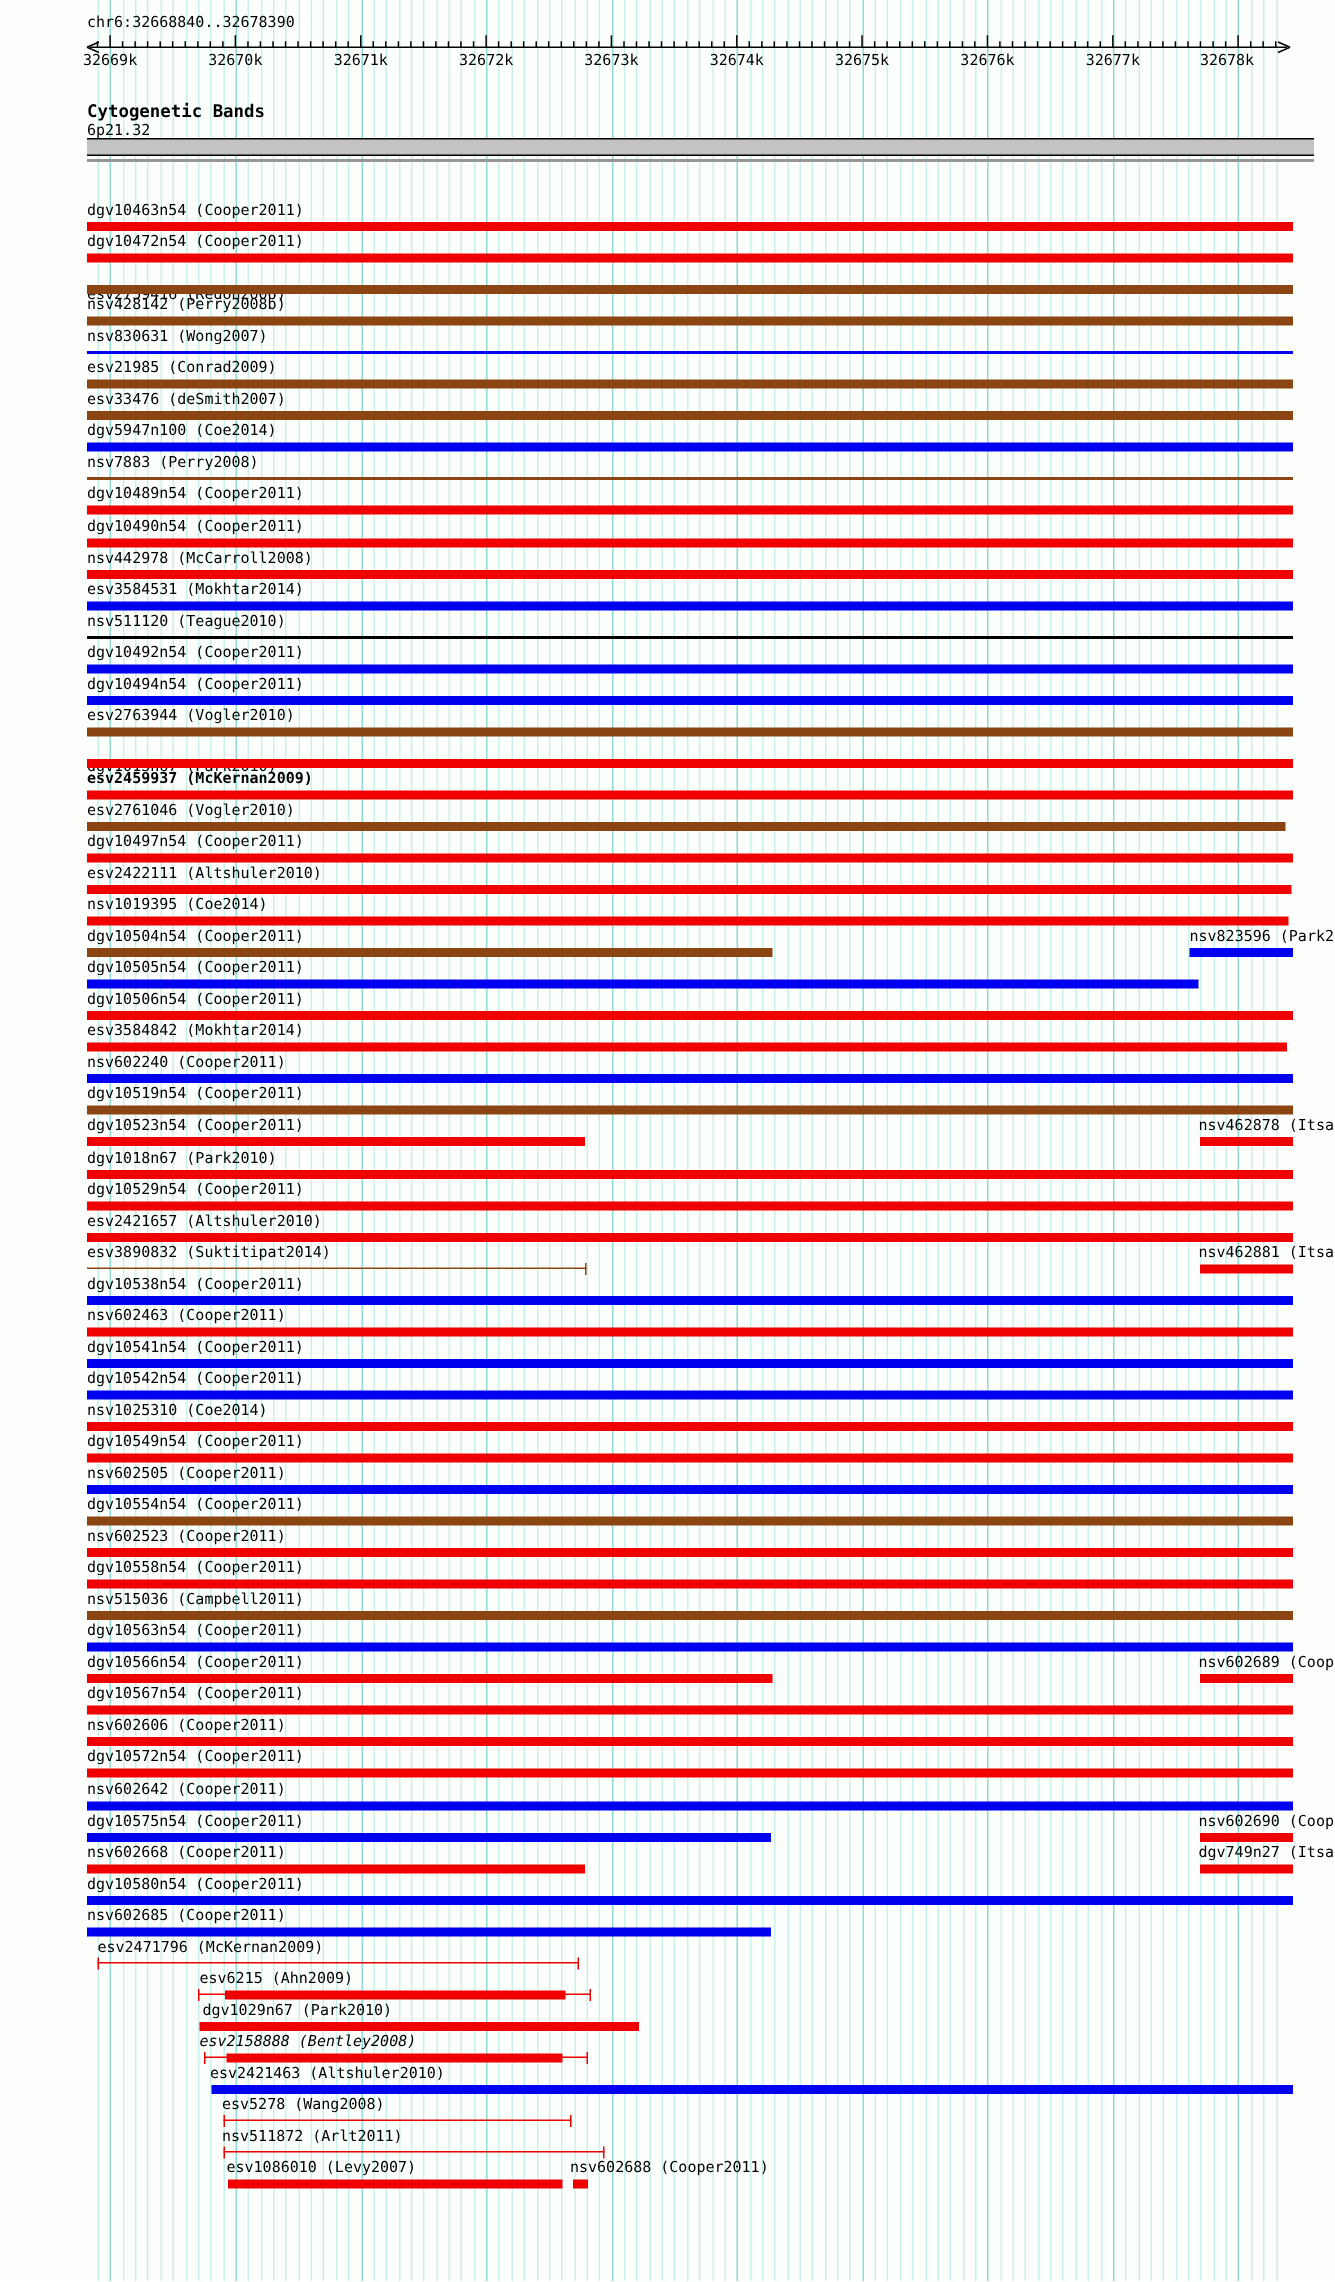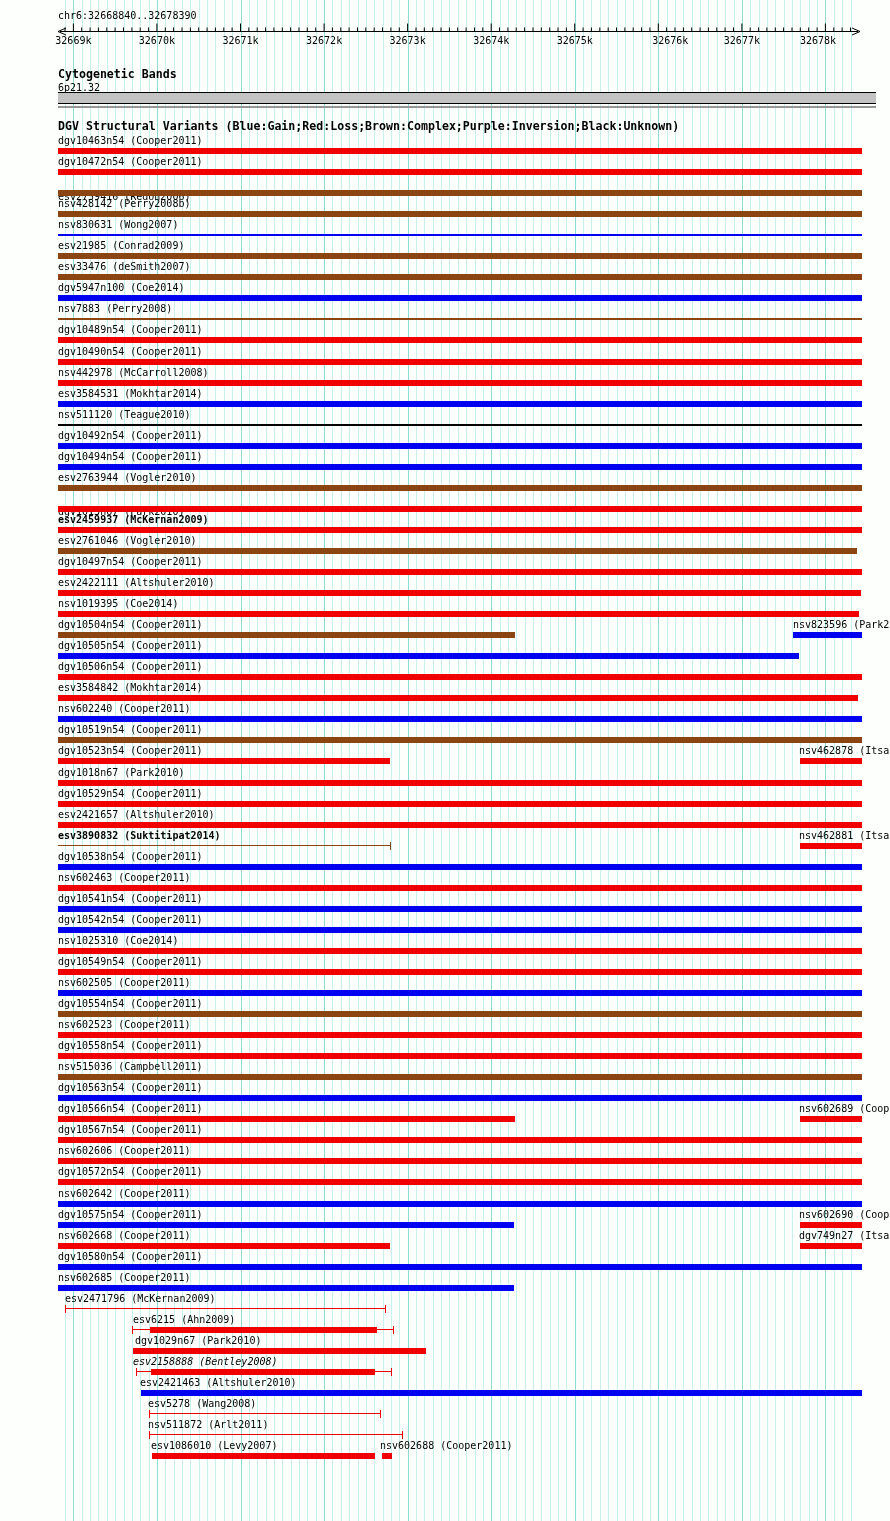--- a/index.html
+++ b/index.html
@@ -224,31 +224,30 @@
       <line x1="850.5" y1="27.5" x2="850.5" y2="31.5" stroke="#000" stroke-width="1"></line>
     </svg>
   <div id="ruler-labels">
       <span class="tick-label" style="left: 73.4px;">32669k</span>
       <span class="tick-label" style="left: 156.9px;">32670k</span>
       <span class="tick-label" style="left: 240.5px;">32671k</span>
       <span class="tick-label" style="left: 324.1px;">32672k</span>
       <span class="tick-label" style="left: 407.6px;">32673k</span>
       <span class="tick-label" style="left: 491.2px;">32674k</span>
       <span class="tick-label" style="left: 574.7px;">32675k</span>
-      <span class="tick-label" style="left: 658.3px; margin-left: 12px;">32676k</span>
+      <span class="tick-label" style="left: 658.3px;">32676k</span>
       <span class="tick-label" style="left: 741.9px;">32677k</span>
       <span class="tick-label" style="left: 818px;">32678k</span>
     </div>
 
   <div class="bold-title" style="left:58px;top:68px;">Cytogenetic Bands</div>
   <div class="txt" style="left:58px;top:82px;text-align:right;">6p21.32</div>
   <div class="band-bar"></div>
   <div class="band-rule"></div>
 
-  <div class="bold-title" style="left:58px;top:120px;">DGV Structural Variants (Blue:Gain;Red:Loss;Brown:Complex;Purple:Inversion;Black:Unknown)</div>
 
   <div id="rows">
       <div class="txt" style="left: 58px; top: 135px;">dgv10463n54 (Cooper2011)</div>
       <div class="bar" style="left: 58px; top: 148px; width: 804px; height: 6px; background: rgb(240, 0, 0);"></div>
       <div class="txt" style="left: 58px; top: 156px;">dgv10472n54 (Cooper2011)</div>
       <div class="bar" style="left: 58px; top: 169px; width: 804px; height: 6px; background: rgb(240, 0, 0);"></div>
       <div class="txt" style="left: 58px; top: 191px;">esv2759416 (Redon2006)</div>
       <div class="bar" style="left: 58px; top: 190px; width: 804px; height: 6px; background: rgb(139, 69, 19);"></div>
       <div class="txt" style="left: 58px; top: 198px;">nsv428142 (Perry2008b)</div>
       <div class="bar" style="left: 58px; top: 211px; width: 804px; height: 6px; background: rgb(139, 69, 19);"></div>
@@ -307,21 +306,21 @@
       <div class="txt" style="left: 58px; top: 745px;">dgv10523n54 (Cooper2011)</div>
       <div class="bar" style="left: 58px; top: 758px; width: 332px; height: 6px; background: rgb(240, 0, 0);"></div>
       <div class="txt" style="left: 799px; top: 745px;">nsv462878 (Itsa</div>
       <div class="bar" style="left: 800px; top: 758px; width: 62px; height: 6px; background: rgb(240, 0, 0);"></div>
       <div class="txt" style="left: 58px; top: 767px;">dgv1018n67 (Park2010)</div>
       <div class="bar" style="left: 58px; top: 780px; width: 804px; height: 6px; background: rgb(240, 0, 0);"></div>
       <div class="txt" style="left: 58px; top: 788px;">dgv10529n54 (Cooper2011)</div>
       <div class="bar" style="left: 58px; top: 801px; width: 804px; height: 6px; background: rgb(240, 0, 0);"></div>
       <div class="txt" style="left: 58px; top: 809px;">esv2421657 (Altshuler2010)</div>
       <div class="bar" style="left: 58px; top: 822px; width: 804px; height: 6px; background: rgb(240, 0, 0);"></div>
-      <div class="txt" style="left: 58px; top: 830px; font-weight: bold;">esv3890832 (Suktitipat2014)</div>
+      <div class="txt" style="left: 58px; top: 830px;">esv3890832 (Suktitipat2014)</div>
       <div class="bar" style="left: 58px; top: 845px; width: 333px; height: 1px; background: rgb(139, 69, 19);"></div>
       <div class="bar" style="left: 390px; top: 842px; width: 1px; height: 8px; background: rgb(139, 69, 19);"></div>
       <div class="txt" style="left: 799px; top: 830px;">nsv462881 (Itsa</div>
       <div class="bar" style="left: 800px; top: 843px; width: 62px; height: 6px; background: rgb(240, 0, 0);"></div>
       <div class="txt" style="left: 58px; top: 851px;">dgv10538n54 (Cooper2011)</div>
       <div class="bar" style="left: 58px; top: 864px; width: 804px; height: 6px; background: rgb(0, 0, 240);"></div>
       <div class="txt" style="left: 58px; top: 872px;">nsv602463 (Cooper2011)</div>
       <div class="bar" style="left: 58px; top: 885px; width: 804px; height: 6px; background: rgb(240, 0, 0);"></div>
       <div class="txt" style="left: 58px; top: 893px;">dgv10541n54 (Cooper2011)</div>
       <div class="bar" style="left: 58px; top: 906px; width: 804px; height: 6px; background: rgb(0, 0, 240);"></div>

